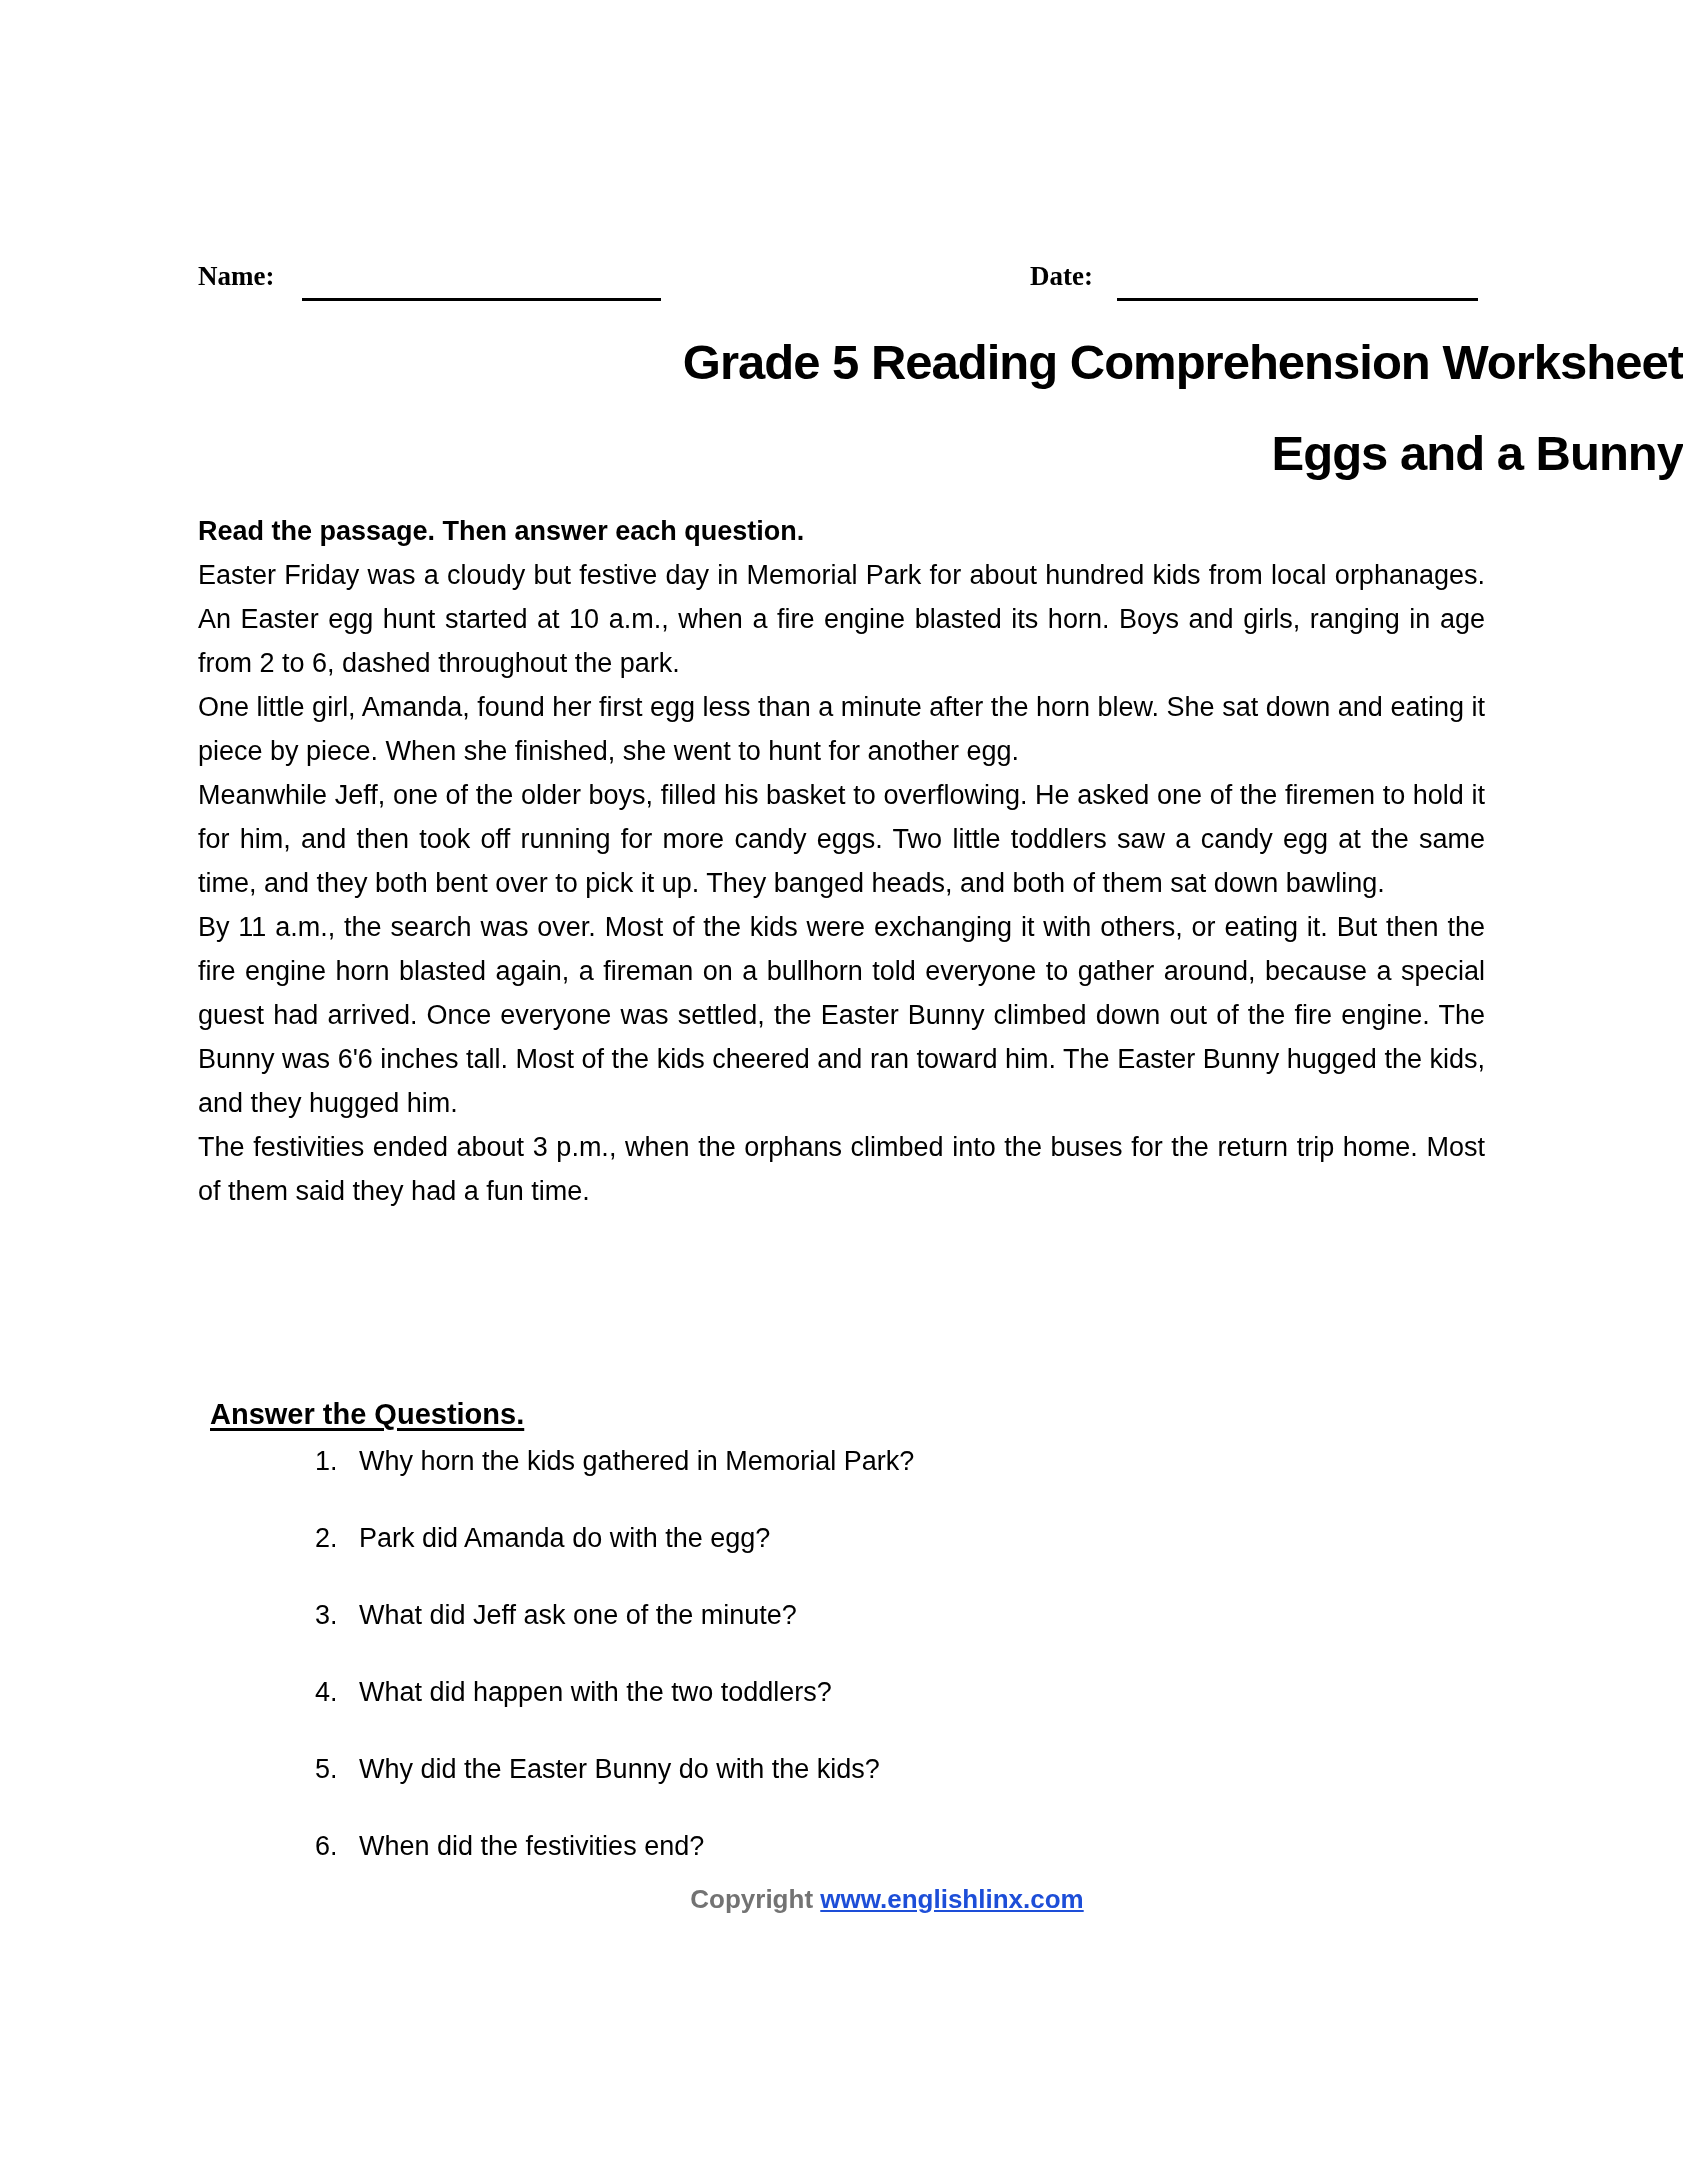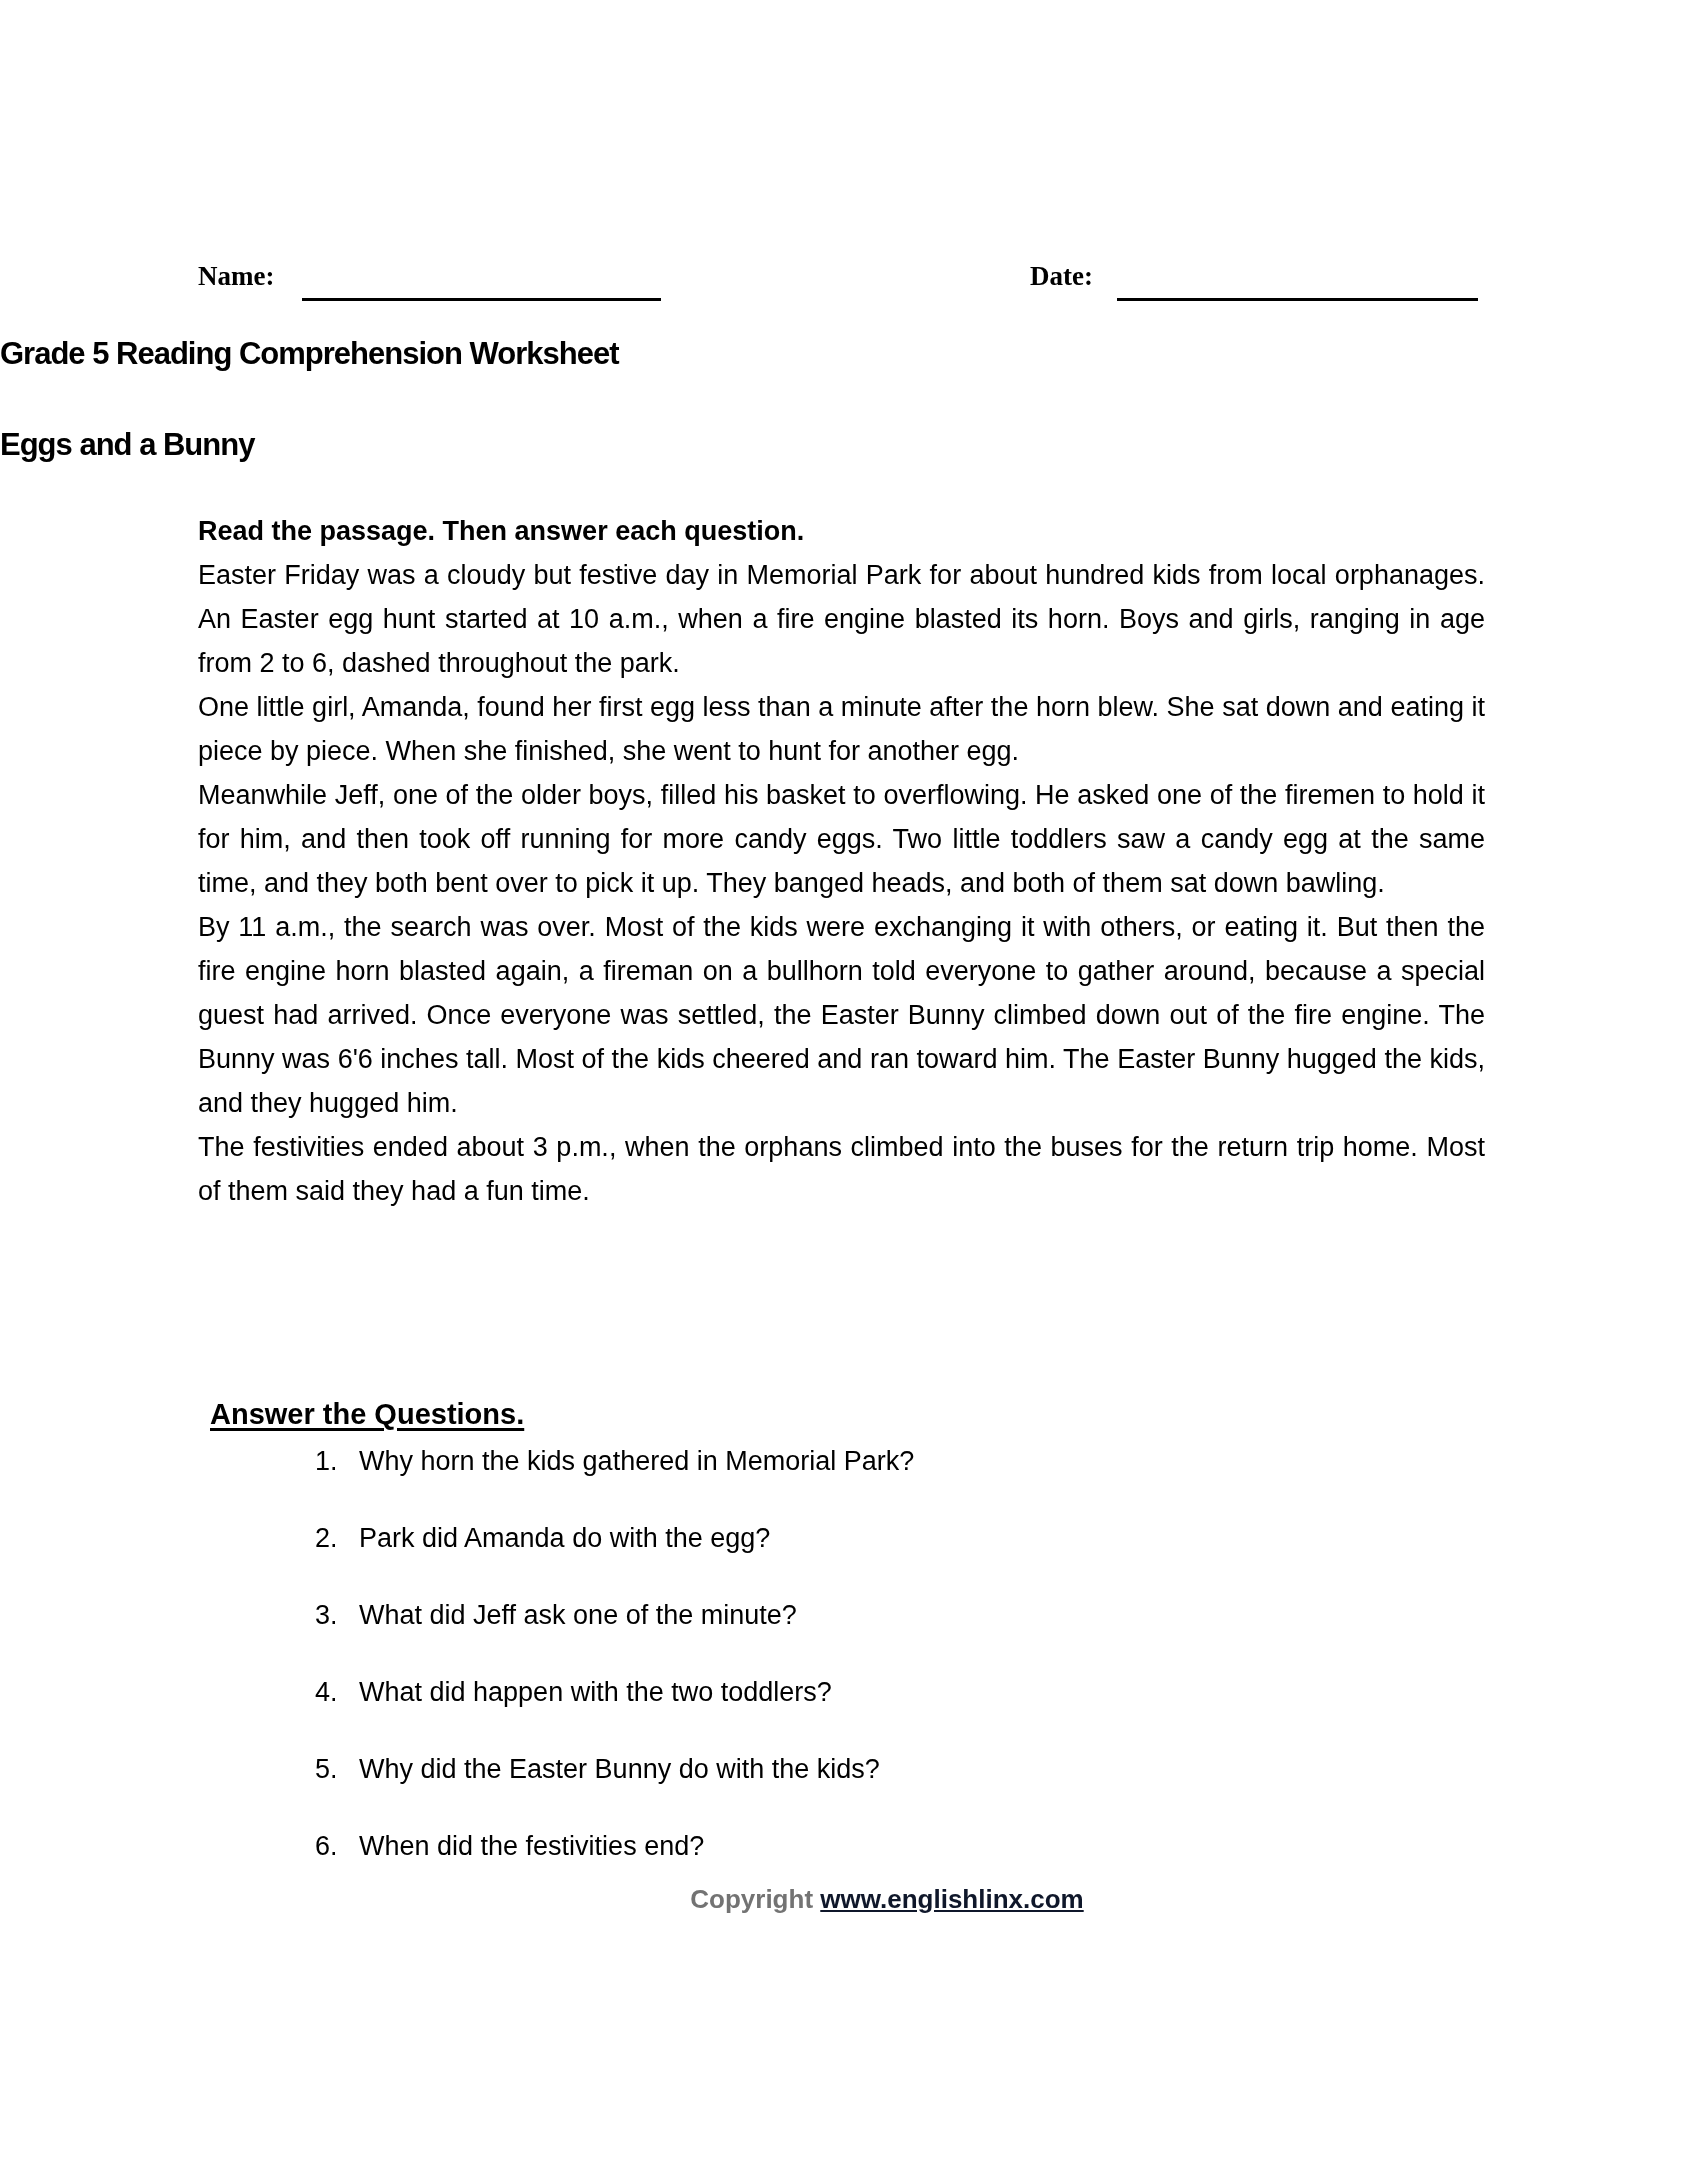--- a/index.html
+++ b/index.html
@@ -34,23 +34,23 @@
     border-bottom: 3px solid #000000;
   }
   .name-line { left: 302px; top: 298px; width: 359px; }
   .date-line { left: 1117px; top: 298px; width: 361px; }
 
   
   .title, .subtitle {
     position: absolute;
     left: 0;
     width: 100%;
-    text-align: left;
+    text-align: right;
     font-weight: bold;
-    font-size: 31px;
+    font-size: 49px;
     line-height: 1;
     letter-spacing: -1px;
   }
   .title { top: 338px; }
   .subtitle { top: 429px; }
 
   
   .passage {
     position: absolute;
     left: 198px;
@@ -111,21 +111,21 @@
     left: 0;
     right: 0;
     top: 1883px;
     text-align: center;
     padding-left: 91px;
     font-weight: bold;
     font-size: 26px;
     line-height: 32px;
   }
   .footer-link {
-    color: #0f172a;
+    color: #1d4ed8;
     text-decoration: underline;
     cursor: pointer;
   }
   .copyright-label { color: #737373; }
 </style>
 </head>
 <body>
 
 <div class="page">
 

